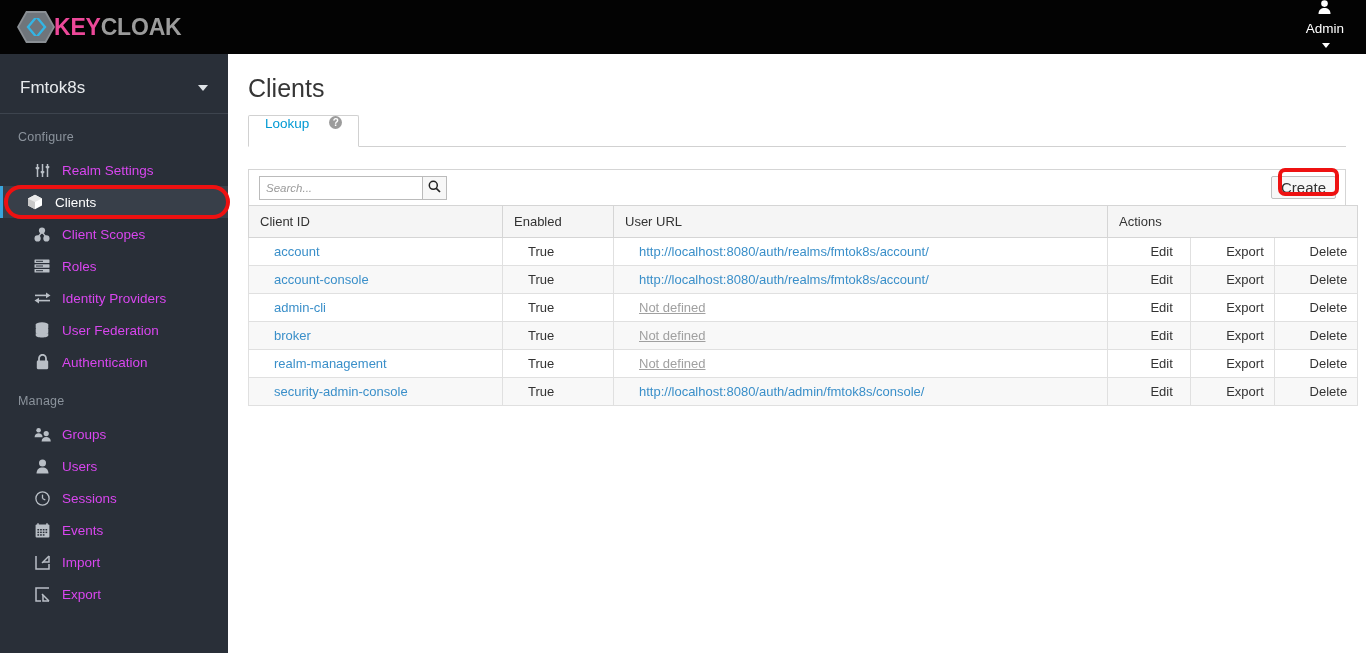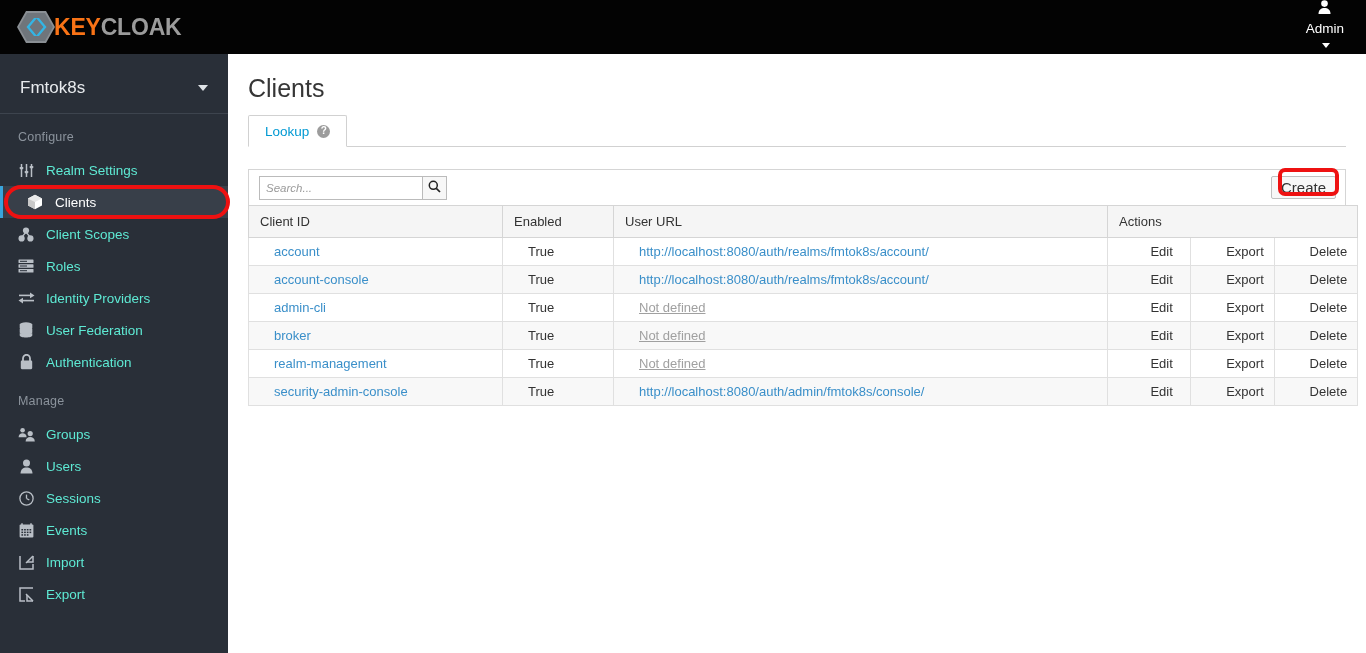--- a/index.html
+++ b/index.html
@@ -17,21 +17,21 @@
     width: 1366px; height: 54px;
     background: #030303;
     display: flex; align-items: center; justify-content: space-between;
   }
   .brand { display: flex; align-items: center; padding-left: 16px; height: 54px; }
   .brand-logo { width: 40px; height: 34px; display: block; }
   .brand-text {
     font-size: 23px; font-weight: bold; letter-spacing: -0.2px;
     margin-left: -2px;
   }
-  .brand-text .t1 { color: #f97316; }
+  .brand-text .t1 { color: #ec4899; }
   .brand-text .t2 { color: #9b9b9b; }
 
   .user-menu {
     display: flex; align-items: center; gap: 7px;
     padding-right: 22px; color: #ffffff; font-size: 13.5px;
     cursor: pointer; height: 54px; flex-direction: column;
   }
   .user-icon { width: 13px; height: 14px; display: block; }
   .caret-down {
     width: 0; height: 0; border-left: 4px solid transparent;
@@ -57,22 +57,22 @@
   .realm-caret {
     width: 0; height: 0; border-left: 5px solid transparent;
     border-right: 5px solid transparent; border-top: 6px solid #dfe3e7;
   }
   .nav-section-label {
     font-size: 12.5px; color: #8b939c;
     padding: 16px 0 10px 18px; letter-spacing: 0.2px;
   }
   .nav-item {
     display: flex; align-items: center;
-    height: 32px; padding-left: 13px;
-    font-size: 13.5px; color: #5eead4;
+    height: 32px; padding-left: 29px;
+    font-size: 13.5px; color: #d946ef;
     cursor: pointer; border-left: 3px solid transparent;
     position: relative;
   }
   .nav-item .ni-icon {
     width: 20px; height: 18px; margin-right: 10px;
     display: flex; align-items: center; justify-content: center;
     flex: 0 0 20px;
   }
   .nav-item.active {
     background: #383f49; border-left: 3px solid #39a5dc;
@@ -92,21 +92,21 @@
 
   
   .tabs {
     margin: 12px 0 0 20px; height: 32px;
     border-bottom: 1px solid #d1d1d1;
     display: flex; align-items: flex-end;
     width: 1098px;
   }
   .tab {
     height: 32px; padding: 0 16px;
-    display: flex; align-items: center; gap: 8px;
+    display: flex; gap: 20px;
     font-size: 13.5px; color: #0099d3;
     background: #ffffff;
     border: 1px solid #d1d1d1; border-bottom: 1px solid #ffffff;
     border-radius: 2px 2px 0 0;
     margin-bottom: -1px; cursor: pointer;
   }
   .help-icon {
     width: 13px; height: 13px; border-radius: 50%;
     background: #9c9c9c; color: #ffffff;
     font-size: 10px; font-weight: bold;

